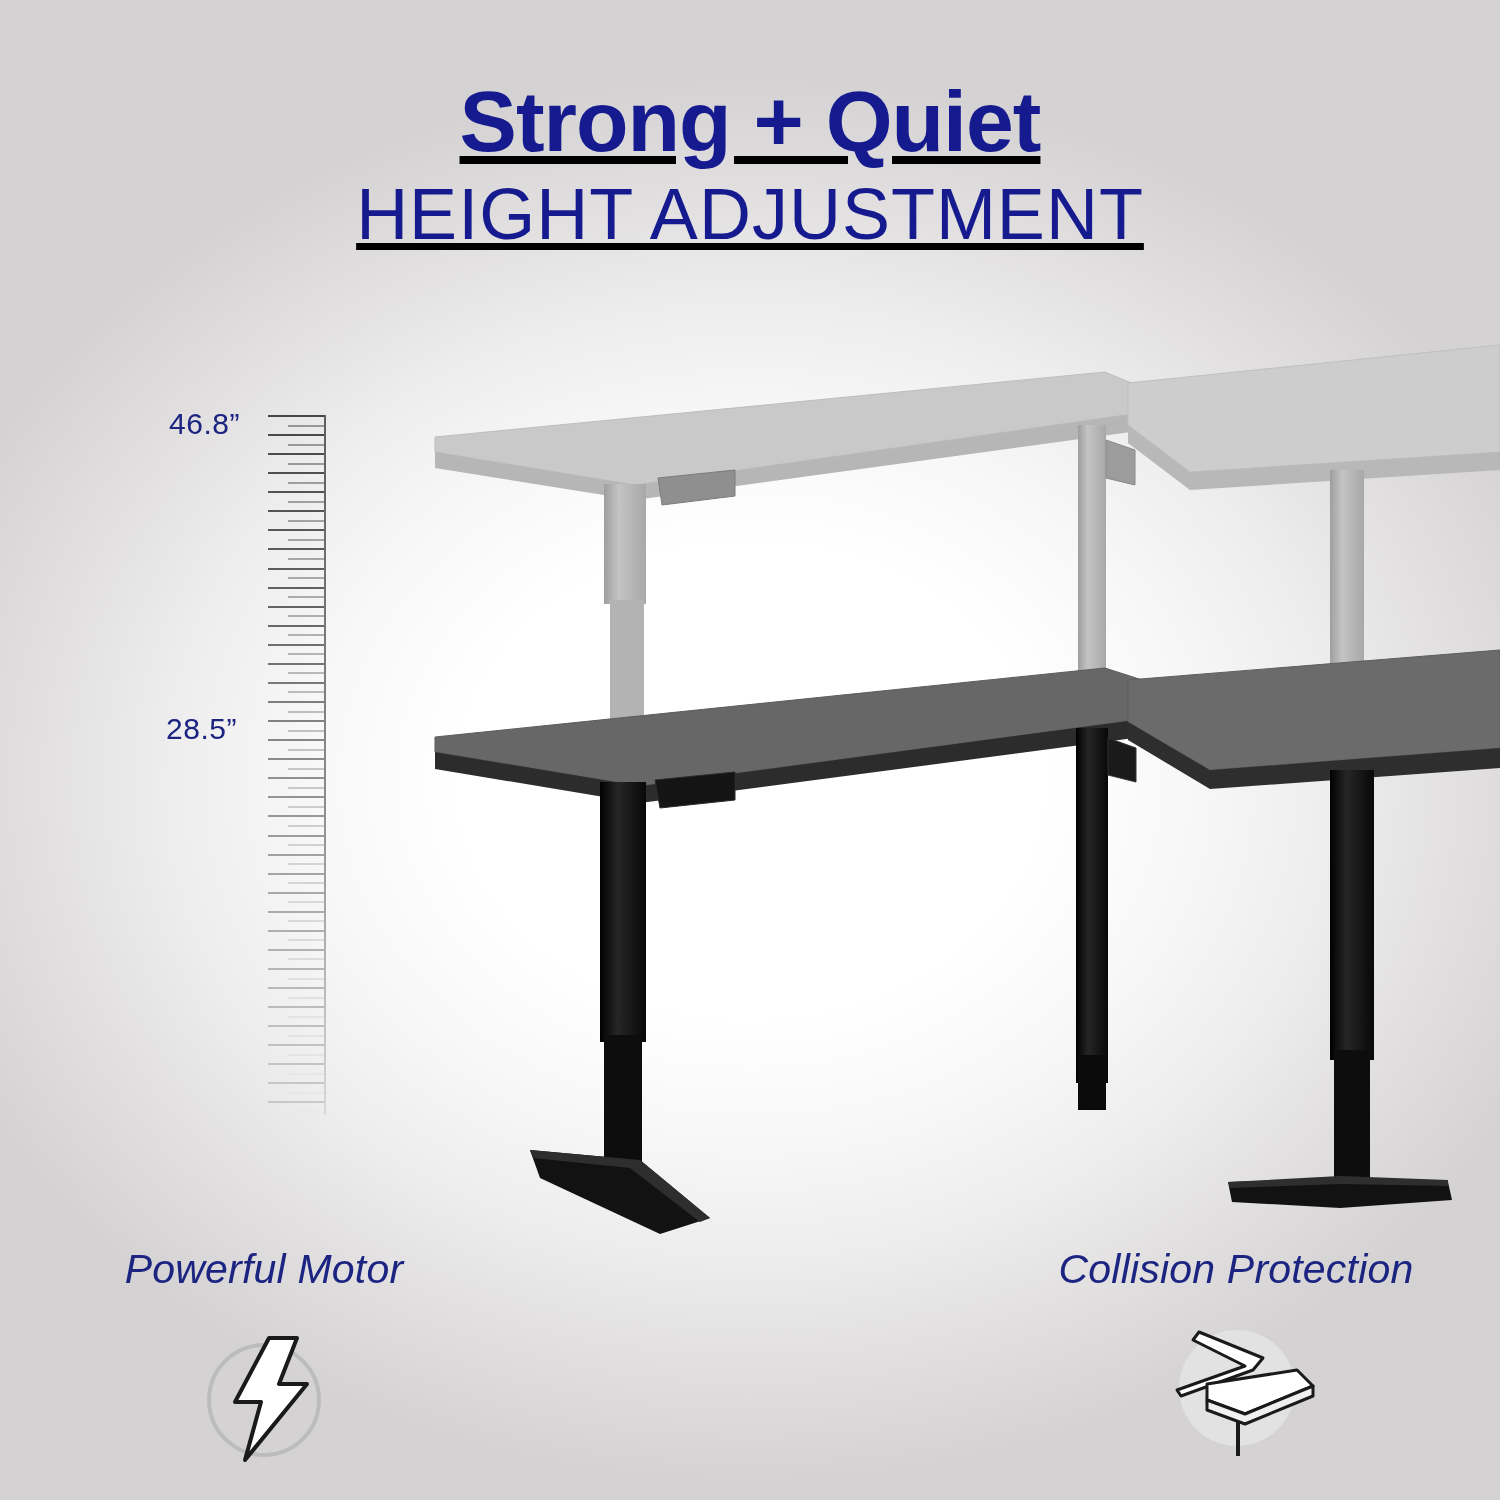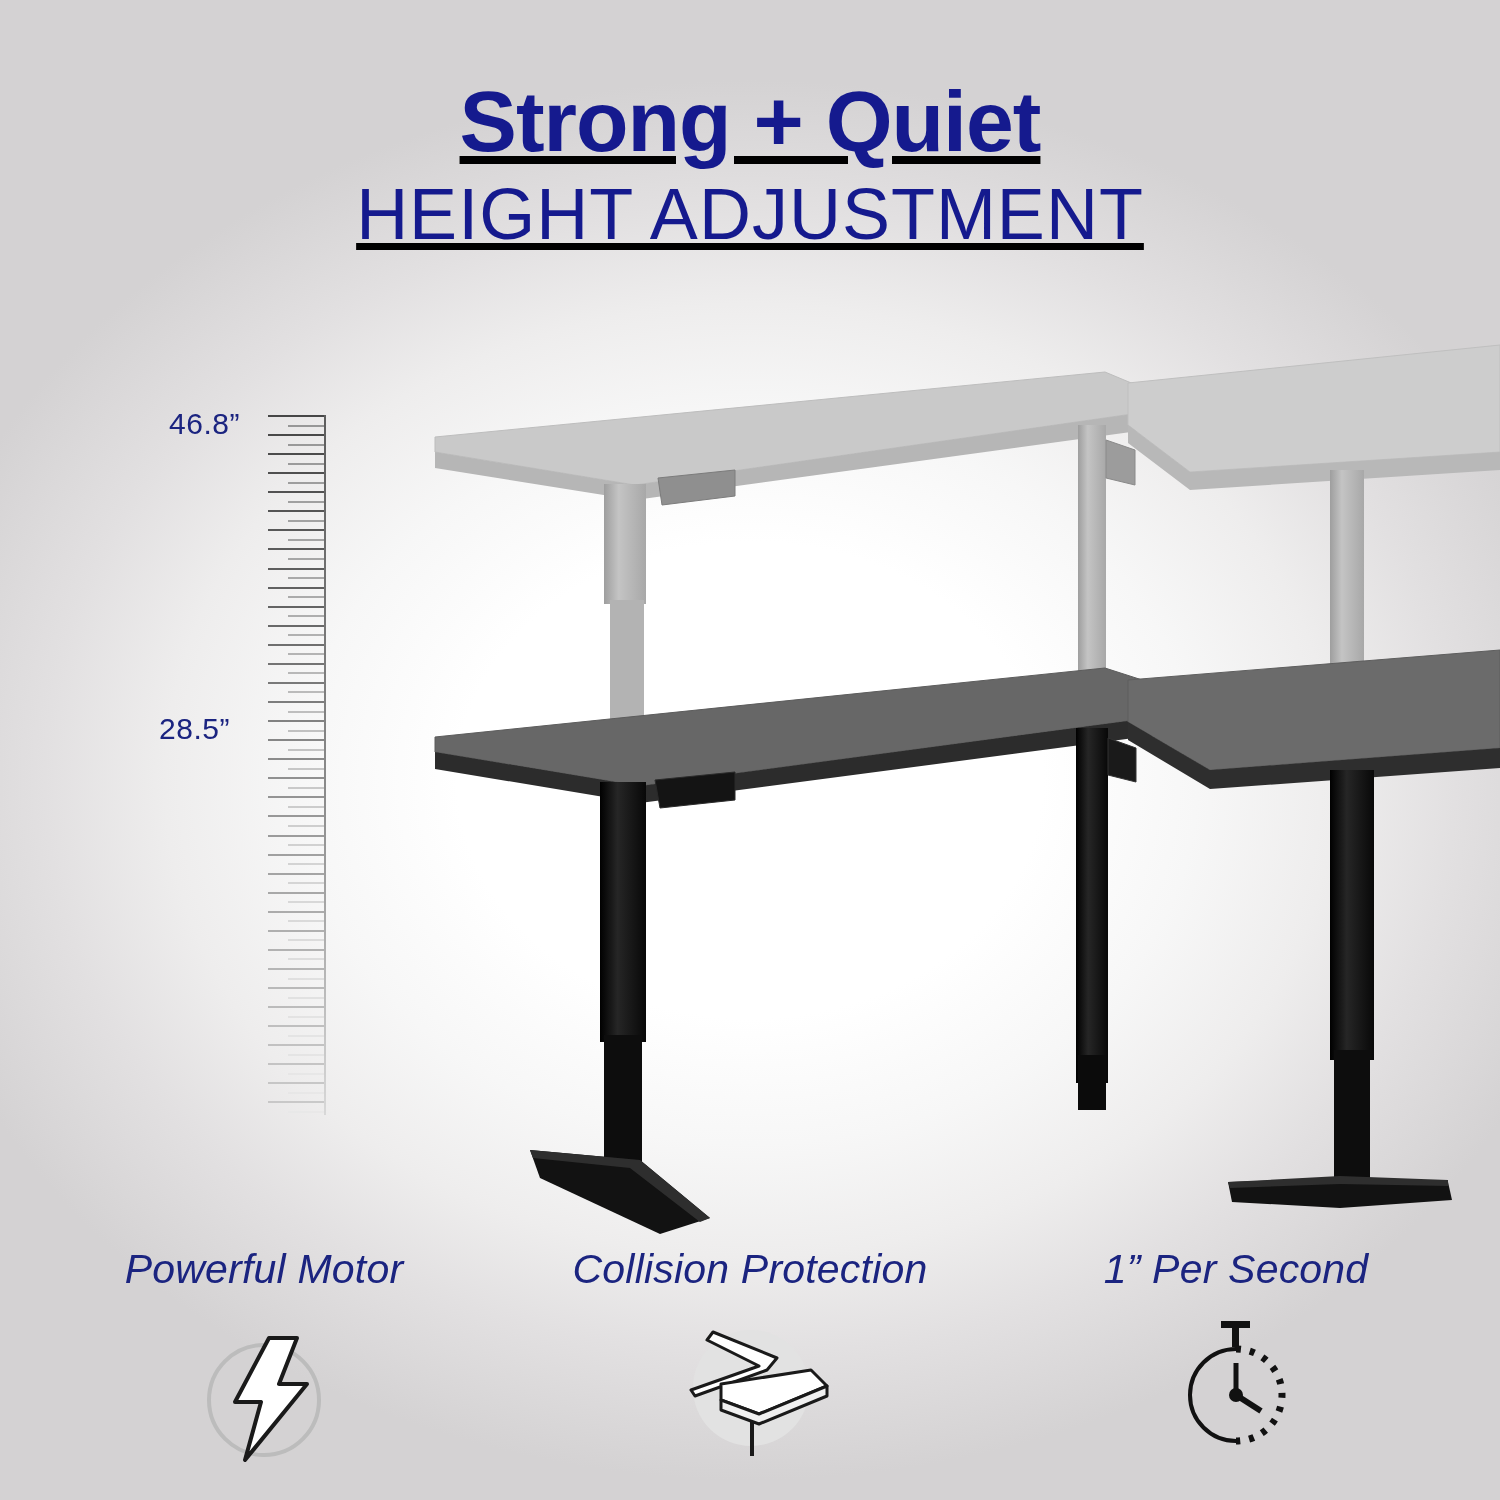--- a/index.html
+++ b/index.html
@@ -84,21 +84,21 @@
   .meas-label {
     position: absolute;
     color: #1b2480;
     font-size: 30px;
     font-weight: 400;
     text-align: right;
     width: 220px;
     letter-spacing: 0.5px;
   }
   #meas-top { left: 20px; top: 407px; }
-  #meas-bottom { left: 10px; top: 712px; }
+  #meas-bottom { left: 17px; top: 712px; }
 
   
   .desk-svg {
     position: absolute;
     left: 0;
     top: 0;
     width: 1500px;
     height: 1500px;
     pointer-events: none;
   }
@@ -316,32 +316,14 @@
 
           <polygon points="58,22 122,48 112,60 40,86 36,80 104,56 52,30" fill="#ffffff" stroke="#1a1a1a" stroke-width="3" stroke-linejoin="round"></polygon>
 
           <polygon points="66,74 156,60 172,76 104,104 66,90" fill="#ffffff" stroke="#1a1a1a" stroke-width="3" stroke-linejoin="round"></polygon>
           <polygon points="66,90 104,104 172,76 172,86 104,114 66,100" fill="#f0f0f0" stroke="#1a1a1a" stroke-width="3" stroke-linejoin="round"></polygon>
           <line x1="97" y1="112" x2="97" y2="146" stroke="#1a1a1a" stroke-width="4"></line>
         </svg>
       </div>
     </div>
 
-    <div class="feature">
-      <div class="feature-label">1” Per Second</div>
-      <div class="feature-icon">
-        <svg width="175" height="175" viewBox="0 0 175 175">
-
-          <rect x="83" y="14" width="7" height="26" fill="#111111"></rect>
-          <rect x="72" y="14" width="29" height="7" fill="#111111"></rect>
-
-          <path d="M 87 42 A 46 46 0 1 0 87 134" fill="none" stroke="#111111" stroke-width="4"></path>
-
-          <path d="M 87 42 A 46 46 0 0 1 87 134" fill="none" stroke="#111111" stroke-width="7" stroke-dasharray="5 9"></path>
-
-          <line x1="87" y1="88" x2="87" y2="56" stroke="#111111" stroke-width="5"></line>
-          <line x1="87" y1="88" x2="112" y2="104" stroke="#111111" stroke-width="6"></line>
-          <circle cx="87" cy="88" r="7" fill="#111111"></circle>
-        </svg>
-      </div>
-    </div>
   </div>
 </div>
 
 </body></html>

